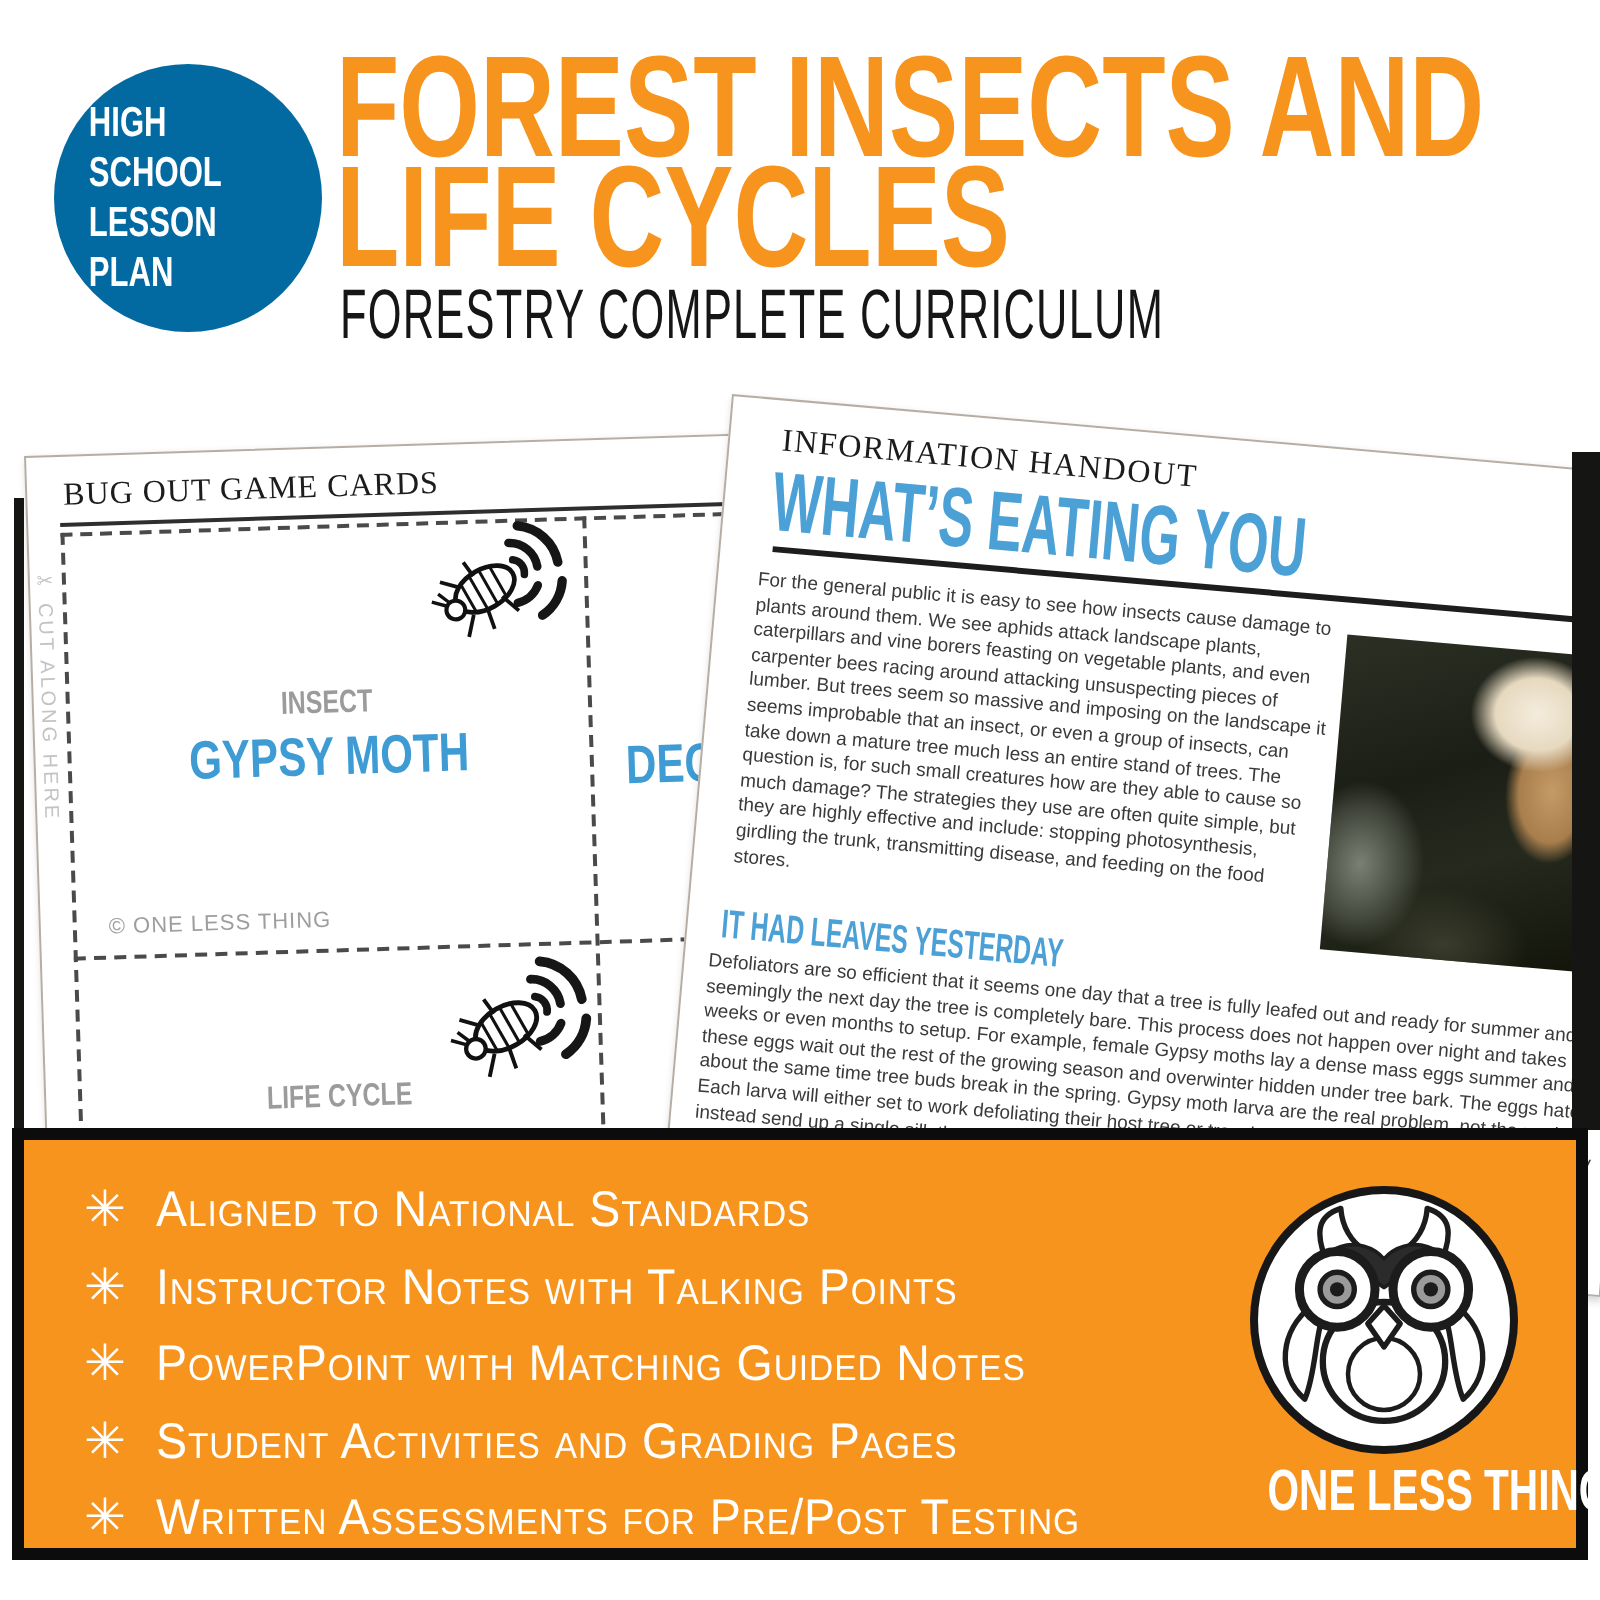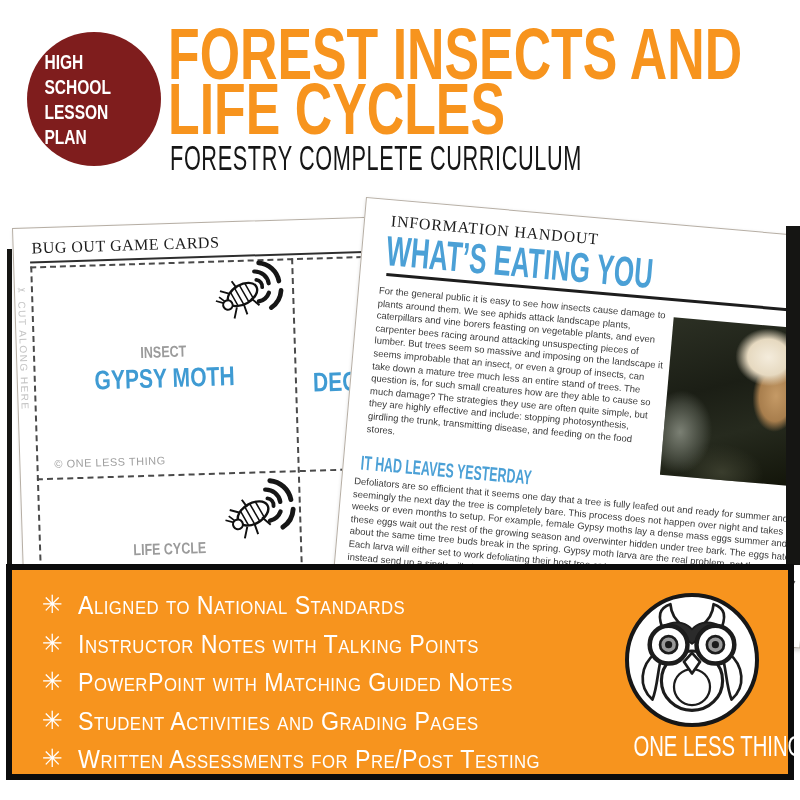--- a/index.html
+++ b/index.html
@@ -7,21 +7,21 @@
     width:800px;height:800px;position:relative;overflow:hidden;
     background:#ffffff;font-family:"Liberation Sans",sans-serif;
     -webkit-font-smoothing:antialiased;
   }
   .abs{position:absolute;}
   .cond{display:inline-block;transform-origin:0 0;white-space:nowrap;}
   .condc{display:inline-block;transform-origin:50% 50%;white-space:nowrap;}
 
   
   .badge{left:27px;top:32px;width:134px;height:134px;border-radius:50%;
-    background:#7f1d1d;display:flex;flex-direction:column;align-items:center;justify-content:center;}
+    background:#0369a1;display:flex;flex-direction:column;align-items:center;justify-content:center;}
   .badge .bl{color:#fff;font-weight:700;font-size:21px;line-height:25px;transform:scaleX(0.74);}
   .title-line{color:#F7941E;font-weight:700;font-size:72px;line-height:1;left:168px;}
   .title-line .cond{transform:scaleX(0.72);letter-spacing:0px;}
   .subtitle{left:170px;top:138px;color:#161616;font-size:35px;font-weight:400;}
   .subtitle .cond{transform:scaleX(0.62);letter-spacing:1px;}
 
   
   .page{background:#fff;border:1px solid #b6aea4;box-shadow:1px 2px 4px rgba(0,0,0,0.18);}
   .page-left{left:12px;top:228px;width:366px;height:362px;transform:rotate(-1.8deg);transform-origin:0 0;z-index:1;}
   .page-right{left:366px;top:197px;width:470px;height:410px;transform:rotate(5deg);transform-origin:0 0;z-index:2;}
@@ -58,21 +58,21 @@
   
   .footer{left:6px;top:564px;width:788px;height:216px;background:#F7941E;border:6px solid #0c0c0c;
     box-sizing:border-box;z-index:10;}
   .f-list{left:30px;top:20px;}
   .f-row{display:flex;align-items:flex-start;height:38.5px;color:#ffffff;}
   .f-bullet{font-family:"DejaVu Sans",sans-serif;font-size:25px;line-height:30px;margin-right:15px;}
   .f-text{font-size:25px;line-height:31px;font-variant:small-caps;letter-spacing:0.5px;
     display:inline-block;transform:scaleX(0.93);transform-origin:0 0;white-space:nowrap;}
   .owl-circle{left:613px;top:23px;width:134px;height:134px;border-radius:50%;background:#ffffff;
     border:4px solid #171717;box-sizing:border-box;}
-  .brand{left:585px;top:160px;width:190px;text-align:right;color:#ffffff;font-weight:400;font-size:29px;}
+  .brand{left:585px;top:160px;width:190px;text-align:right;color:#ffffff;font-weight:700;font-size:29px;}
   .brand .condc{transform:scaleX(0.7);}
 </style>
 </head>
 <body>
 
 <div class="abs badge">
   <span class="bl">HIGH SCHOOL</span>
   <span class="bl">LESSON PLAN</span>
 </div>
 

